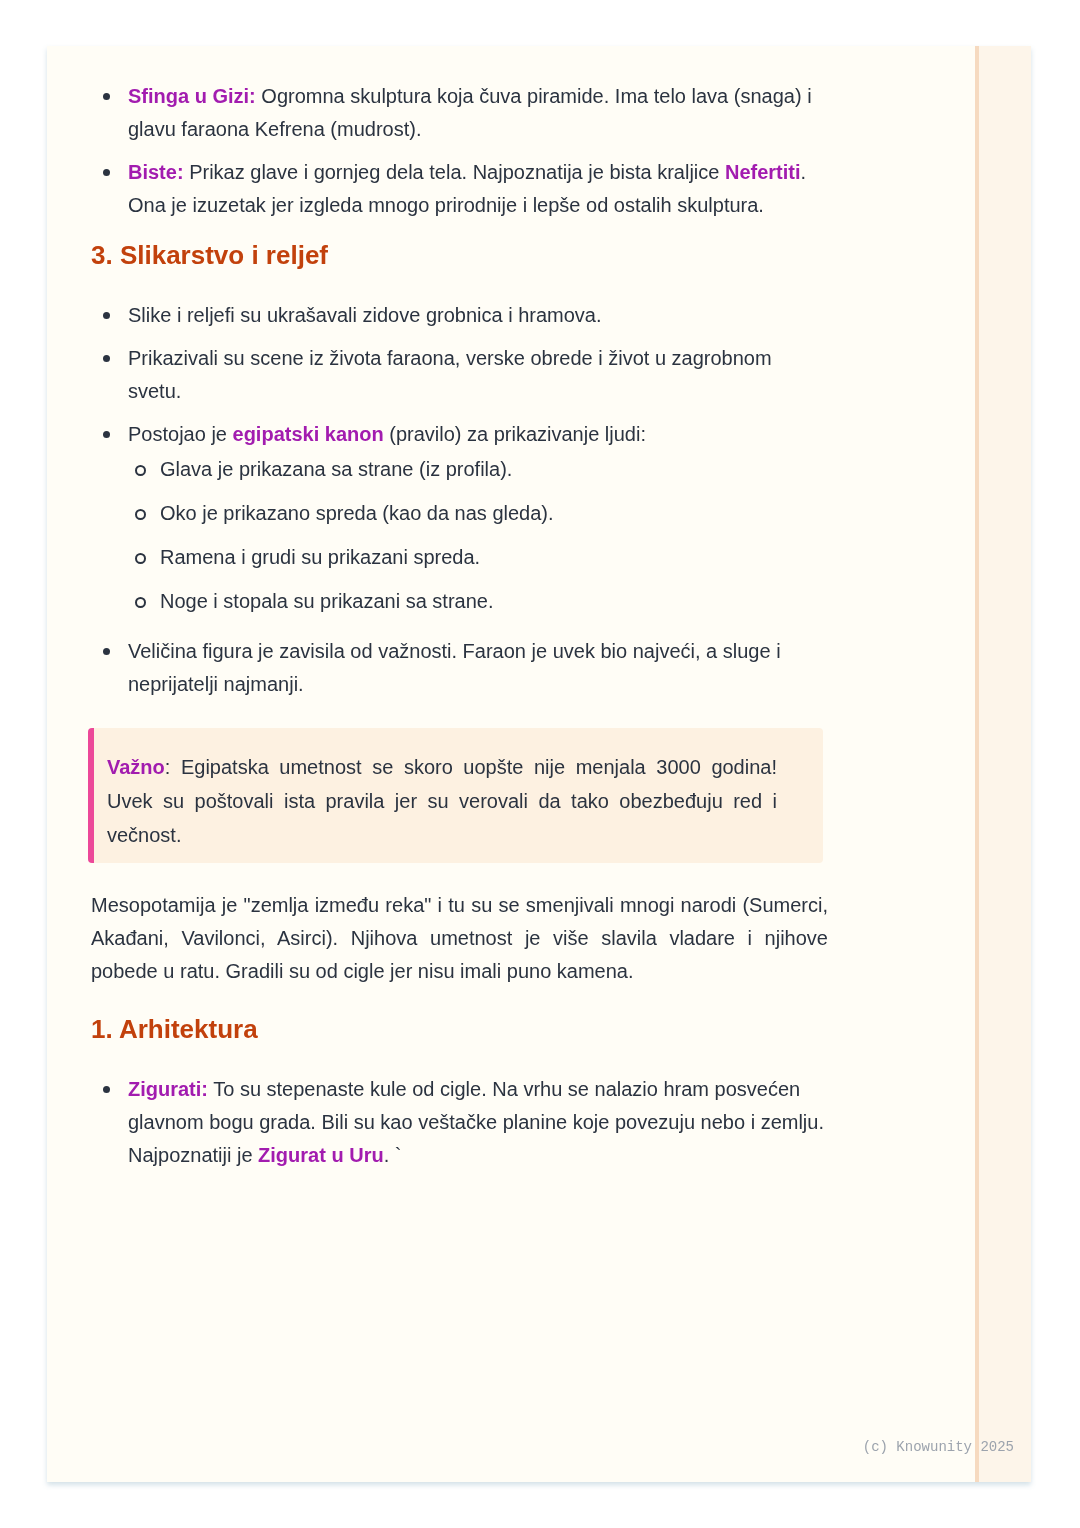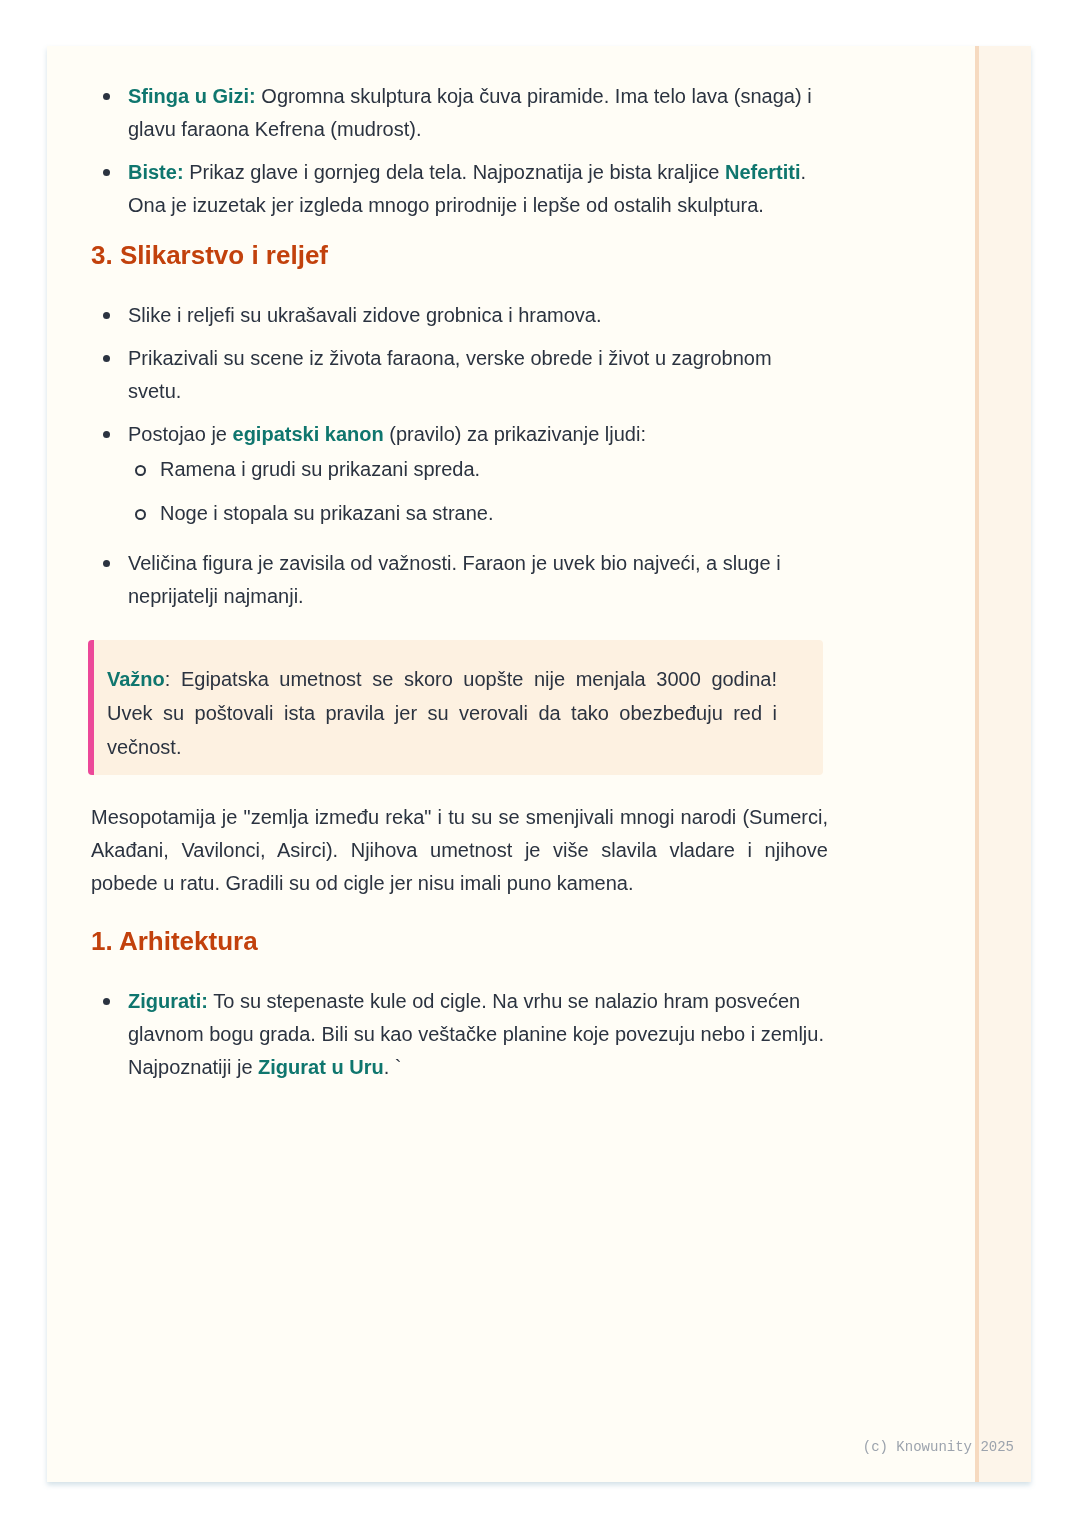--- a/index.html
+++ b/index.html
@@ -111,21 +111,21 @@
   }
   .footer {
     position: absolute;
     top: 1392px;
     right: 17px;
     font-size: 14px;
     line-height: 18px;
     color: #9ca3ad;
     font-family: Liberation Mono, monospace;
   }
-  strong { font-weight: bold; color: #0f766e; }
+  strong { font-weight: bold; color: #a21caf; }
 </style>
 </head>
 <body>
 
 <div class="card">
   <div class="right-strip"></div>
   <div class="accent-line"></div>
 
   <div class="content">
 
@@ -136,20 +136,22 @@
     </ul>
 
     <h3 class="section-heading">3. Slikarstvo i reljef</h3>
 
     <ul class="main-list mt-painting">
       <li>Slike i reljefi su ukrašavali zidove grobnica i hramova.</li>
       <li>Prikazivali su scene iz života faraona, verske obrede i život u zagrobnom svetu.</li>
       <li>
         <span>Postojao je <strong>egipatski kanon</strong> (pravilo) za prikazivanje ljudi:</span>
         <ul class="nested-sub">
+          <li>Glava je prikazana sa strane (iz profila).</li>
+          <li>Oko je prikazano spreda (kao da nas gleda).</li>
           <li>Ramena i grudi su prikazani spreda.</li>
           <li>Noge i stopala su prikazani sa strane.</li>
         </ul>
       </li>
       <li class="gap-lg">Veličina figura je zavisila od važnosti. Faraon je uvek bio najveći, a sluge i neprijatelji najmanji.</li>
     </ul>
 
     <div class="callout">
       <strong>Važno</strong><span>: Egipatska umetnost se skoro uopšte nije menjala 3000 godina! Uvek su poštovali ista pravila jer su verovali da tako obezbeđuju red i večnost.</span>
     </div>

